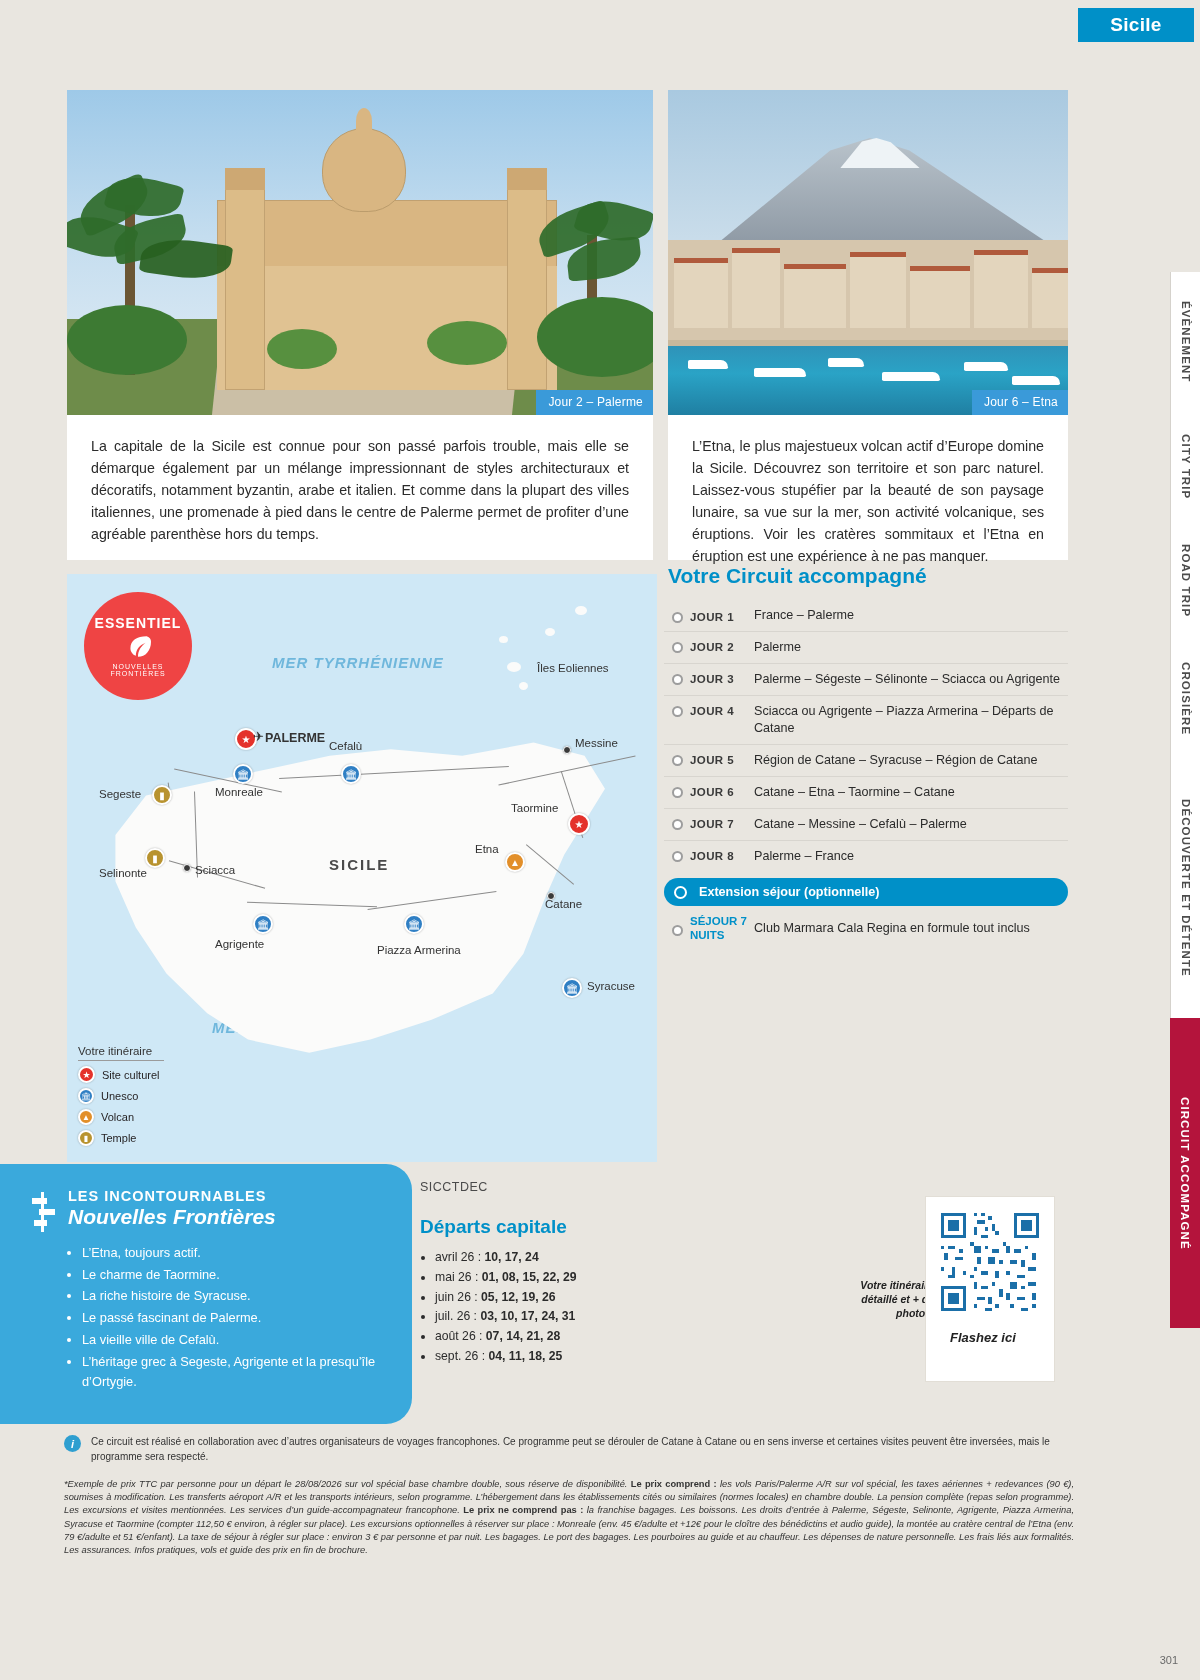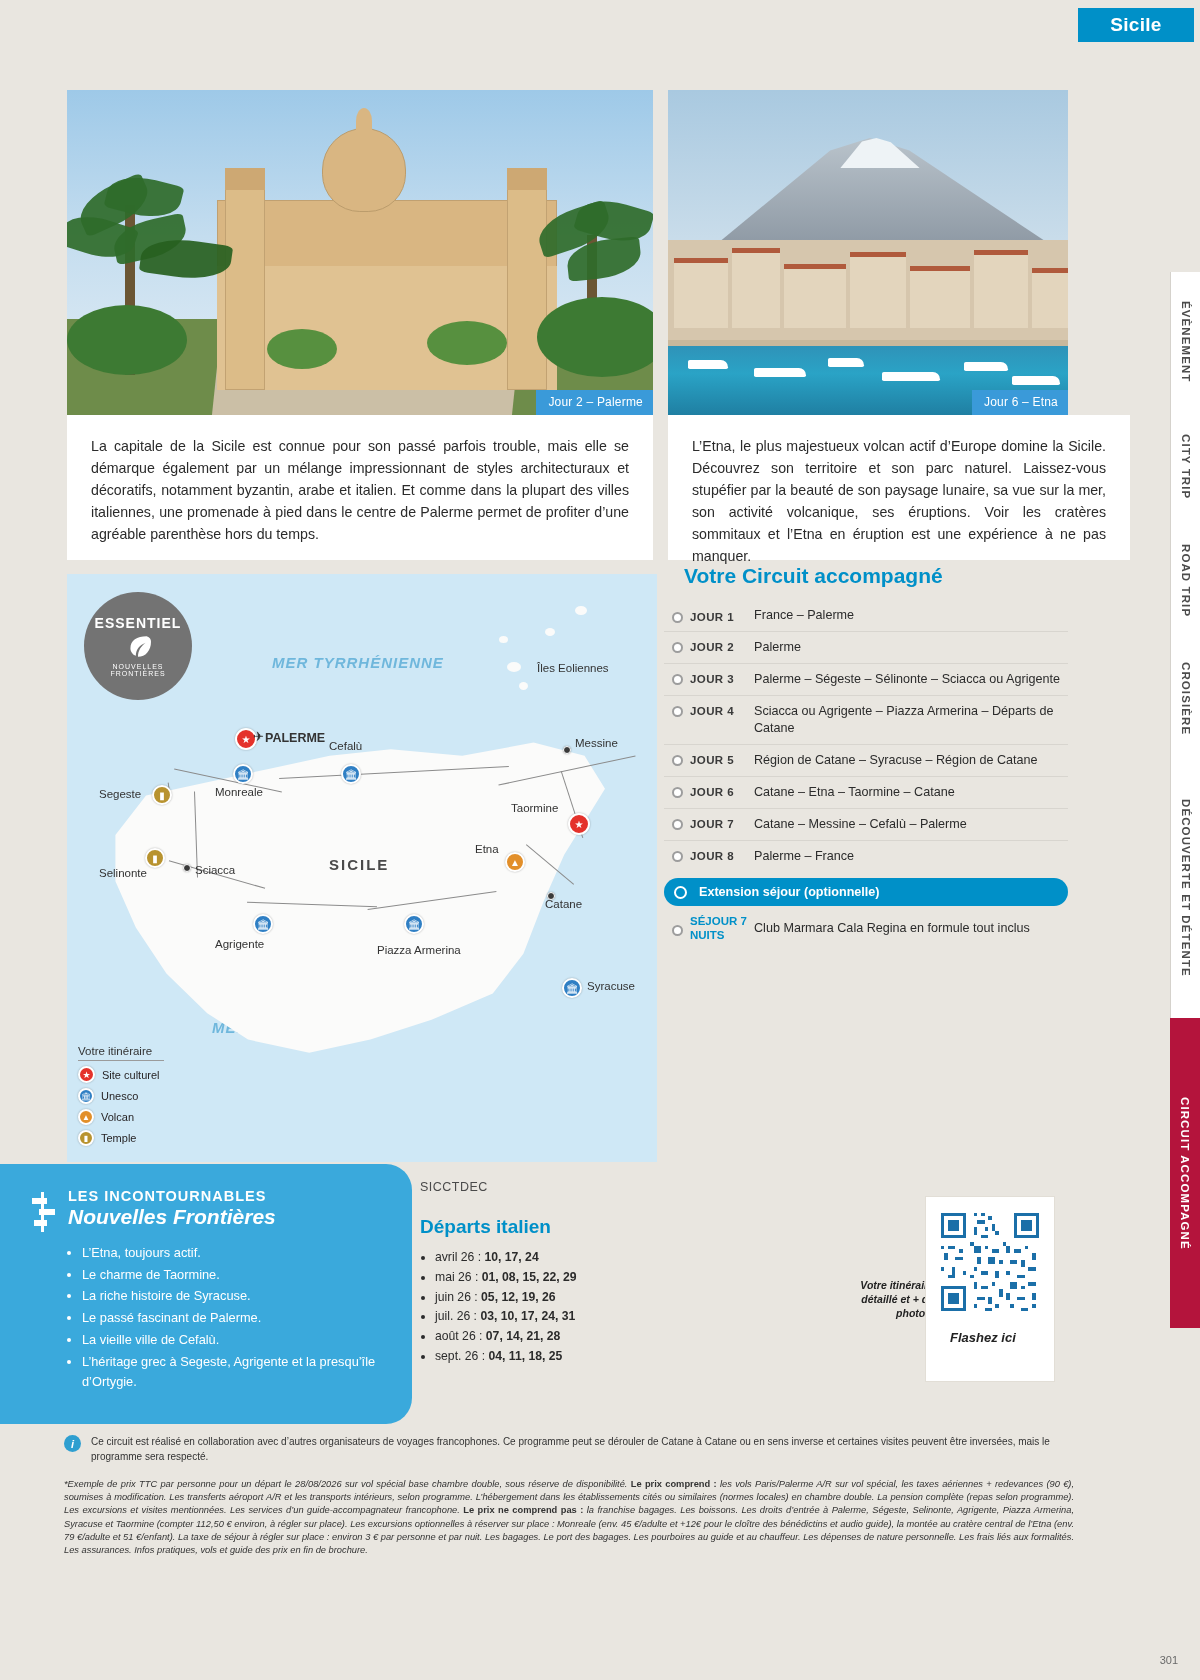--- a/index.html
+++ b/index.html
@@ -79,21 +79,21 @@
   .sea2 { position:absolute; left:0; right:0; top:256px; bottom:0; background:linear-gradient(#2f93b8, #2aa3c6 40%, #1f7fa2); }
   .boat { position:absolute; background:#fff; border-radius:2px 8px 2px 2px; height:9px; }
   .quay { position:absolute; left:0; right:0; top:250px; height:10px; background:#c9b89c; }
 
   
   .textbox {
     position:absolute; background:#ffffff; padding:20px 24px;
     font-size:14.2px; line-height:1.55; color:#2b2b2b; text-align:justify;
   }
   .tb1 { left:67px; top:415px; width:586px; height:145px; }
-  .tb2 { left:668px; top:415px; width:462px; height:145px; }
+  .tb2 { left:668px; top:415px; width:400px; height:145px; }
 
   
   .mapbox {
     position:absolute; left:67px; top:574px; width:590px; height:588px;
     background:#cfe8f6; overflow:hidden;
   }
   .sea-label { position:absolute; color:#6fb7dc; font-style:italic; font-weight:bold; letter-spacing:1px; }
   .island {
     position:absolute; left:28px; top:162px; width:510px; height:330px;
     background:#fbfbfa;
@@ -113,30 +113,30 @@
   .mk.temple { background:#b8932f; }
   .mk.dot { background:#3a3a3a; width:8px; height:8px; border:1px solid #fff; }
   .plabel { position:absolute; font-size:11.5px; color:#333; white-space:nowrap; }
   .plabel.b { font-weight:bold; font-size:12.5px; }
   .route { position:absolute; border-top:1.6px solid #8b8b8b; }
   .legend { position:absolute; left:78px; top:1045px; font-size:11px; }
   .legend .row { display:flex; align-items:center; gap:7px; margin-top:5px; }
   .legend .ttl { font-size:11.5px; color:#333; border-bottom:1px solid #9b9b9b; padding-bottom:3px; width:86px; }
   .essentiel {
     position:absolute; left:84px; top:592px; width:108px; height:108px;
-    border-radius:50%; background:#737373; color:#fff; display:flex; flex-direction:column;
+    border-radius:50%; background:#ef4444; color:#fff; display:flex; flex-direction:column;
     align-items:center; justify-content:center; text-align:center;
   }
   .essentiel .e1 { font-size:14px; font-weight:bold; letter-spacing:1px; }
   .essentiel .e2 { font-size:7px; letter-spacing:1px; margin-top:2px; }
   .essentiel .leaf { width:26px; height:26px; margin:2px 0; }
 
   
   .itin { position:absolute; left:664px; top:564px; width:404px; }
-  .itin h2 { margin:0 0 12px 20px; color:#0090c8; font-size:21px; font-weight:bold; }
+  .itin h2 { margin:0 0 12px 4px; color:#0090c8; font-size:21px; font-weight:bold; }
   .itin-list { position:relative; }
   .irow { display:flex; align-items:flex-start; border-bottom:1px solid #d8d5cf; padding:7px 0 7px 0; }
   .irow:first-child { border-top:none;align-items:center; }
   .ibullet { width:26px; flex:0 0 26px; display:flex; justify-content:center; padding-top:3px; }
   .ibullet span { width:11px; height:11px; border-radius:50%; border:2px solid #9d9d9d; background:#fff; display:block; }
   .iday { flex:0 0 64px; font-size:11.5px; font-weight:bold; color:#3a3a3a; letter-spacing:0.4px; padding-top:2px; }
   .itxt { flex:1; font-size:12.6px; color:#2b2b2b; line-height:1.35; }
   .ext {
     margin-top:6px; background:#0090c8; color:#fff; border-radius:16px;
     display:flex; align-items:center; padding:7px 10px; font-size:12.6px; font-weight:bold;
@@ -442,21 +442,21 @@
       <li>La riche histoire de Syracuse.</li>
       <li>Le passé fascinant de Palerme.</li>
       <li>La vieille ville de Cefalù.</li>
       <li>L’héritage grec à Segeste, Agrigente et la presqu’île d’Ortygie.</li>
     </ul>
   </div>
 
   <div class="code">SICCTDEC</div>
 
   <div class="dep">
-    <h3>Départs italien</h3>
+    <h3>Départs capitale</h3>
     <ul>
       <li>
         <span>avril 26 :</span>
         <b>10, 17, 24</b>
       </li>
       <li>
         <span>mai 26 :</span>
         <b>01, 08, 15, 22, 29</b>
       </li>
       <li>

